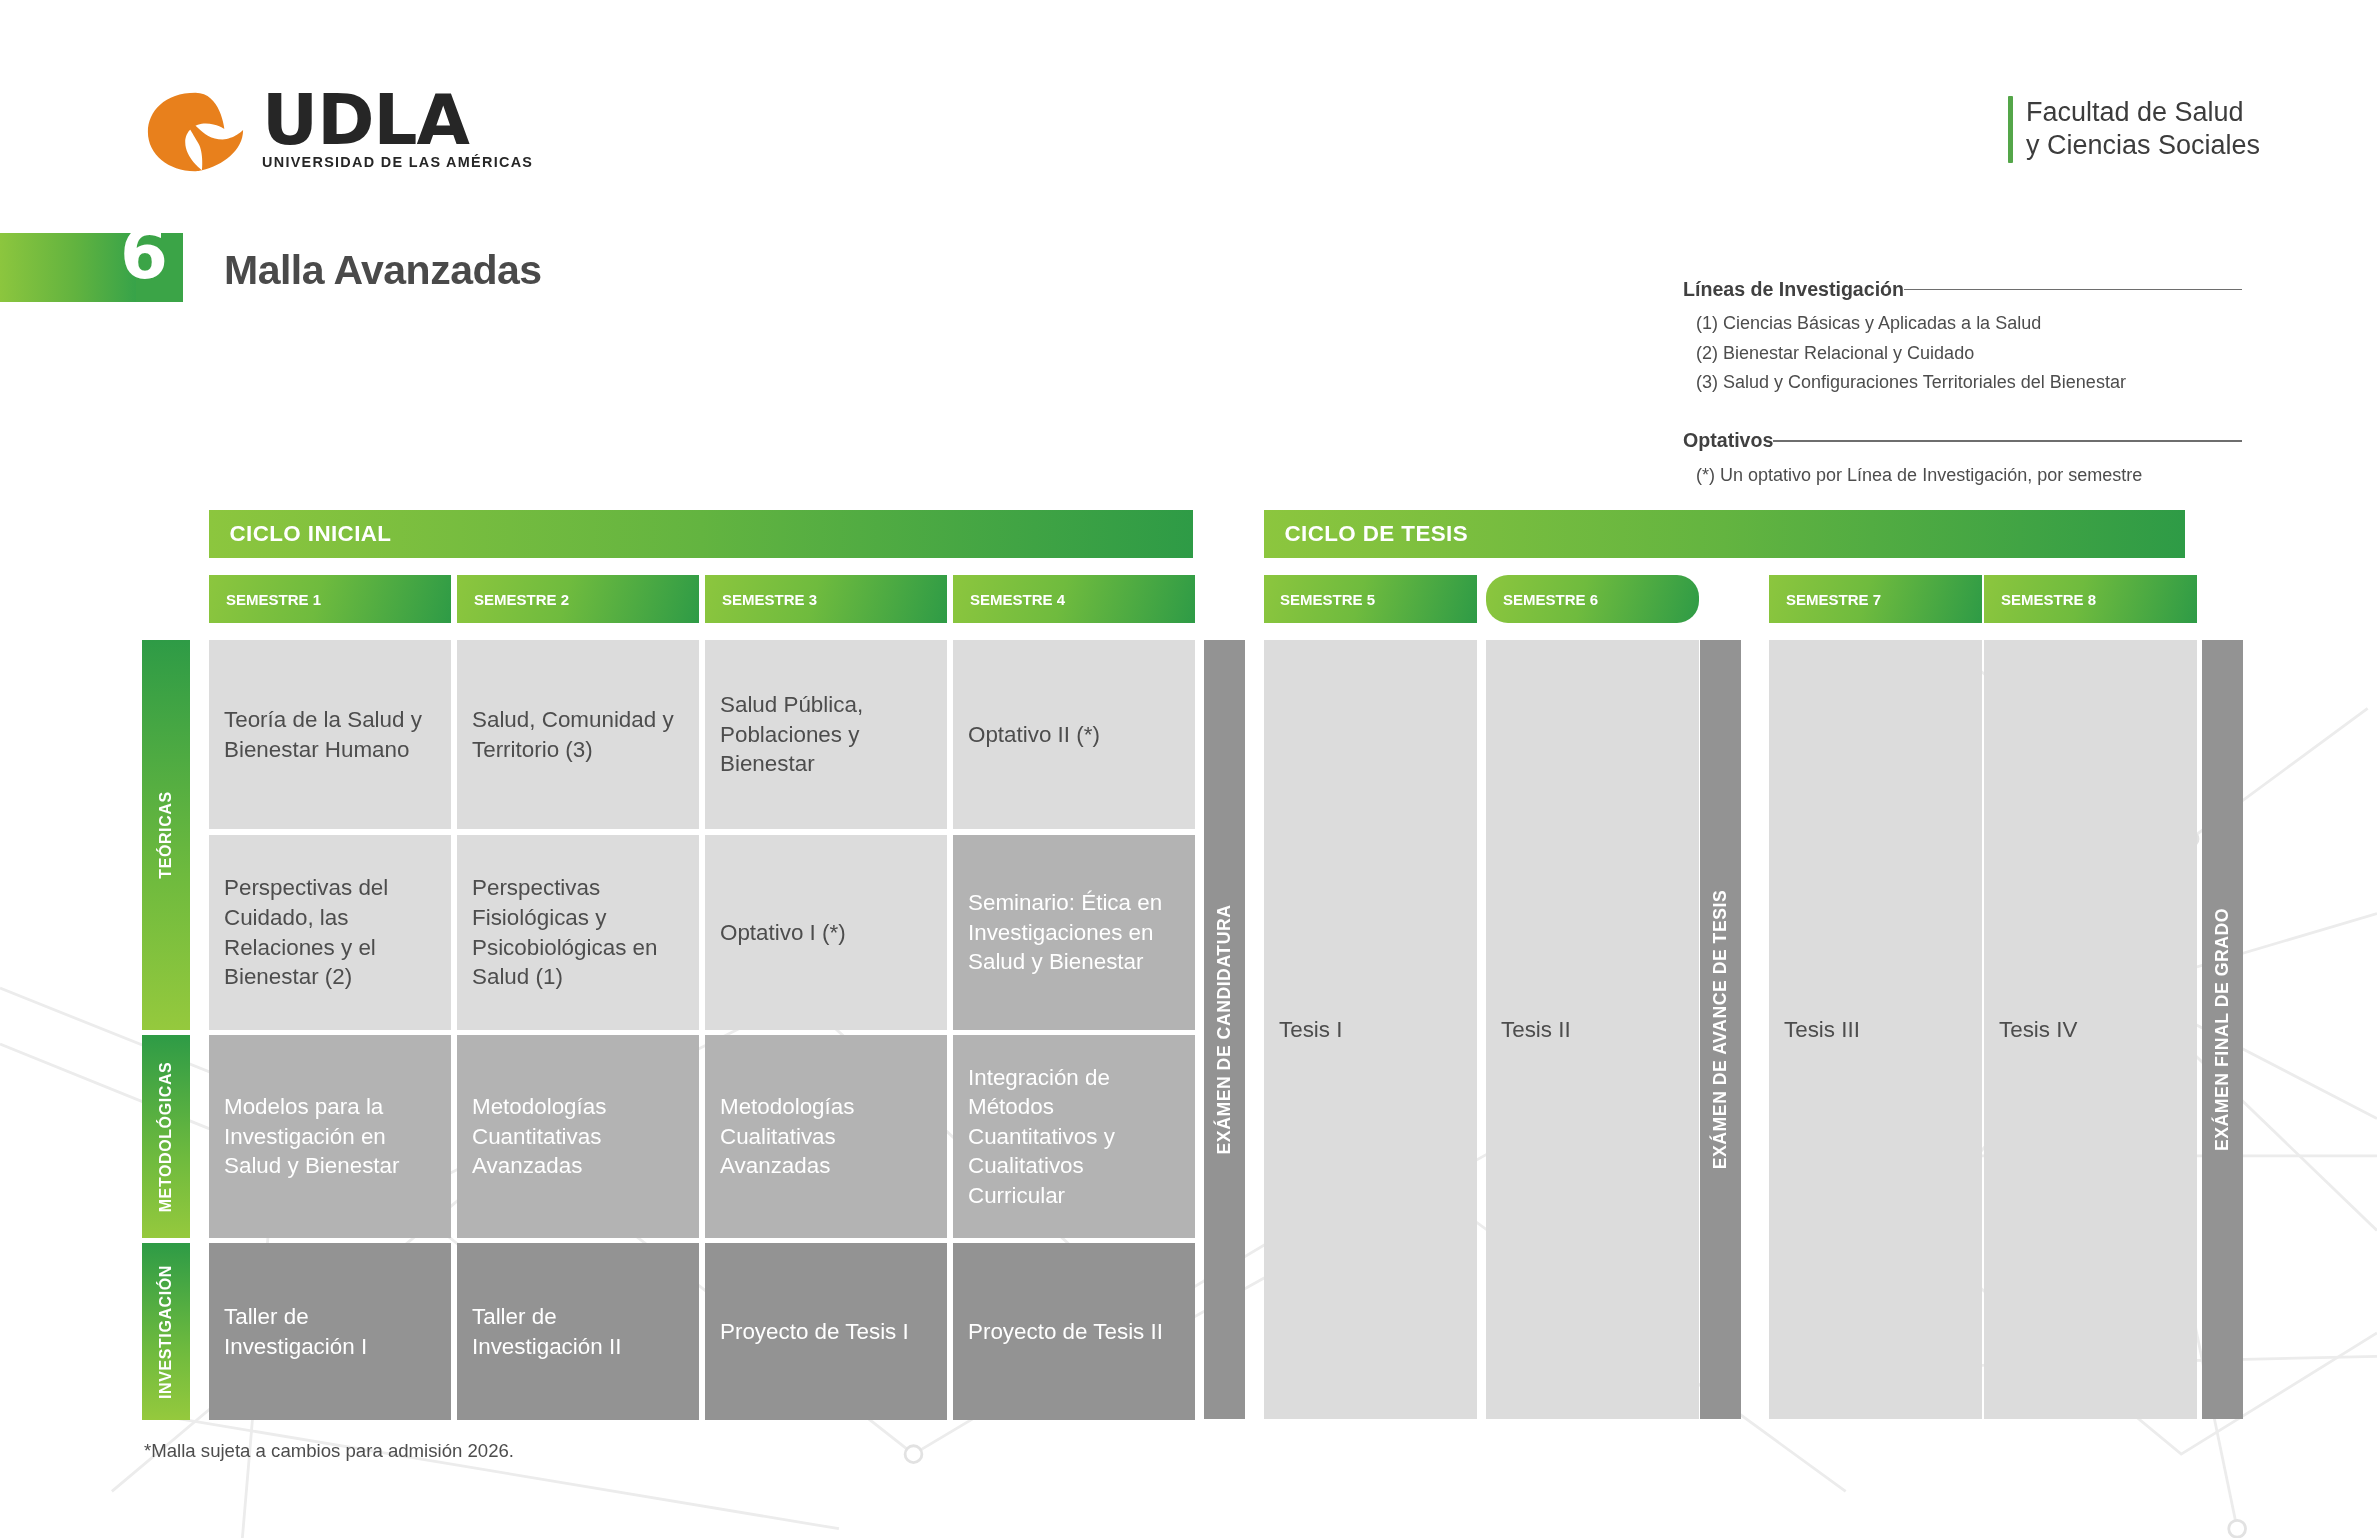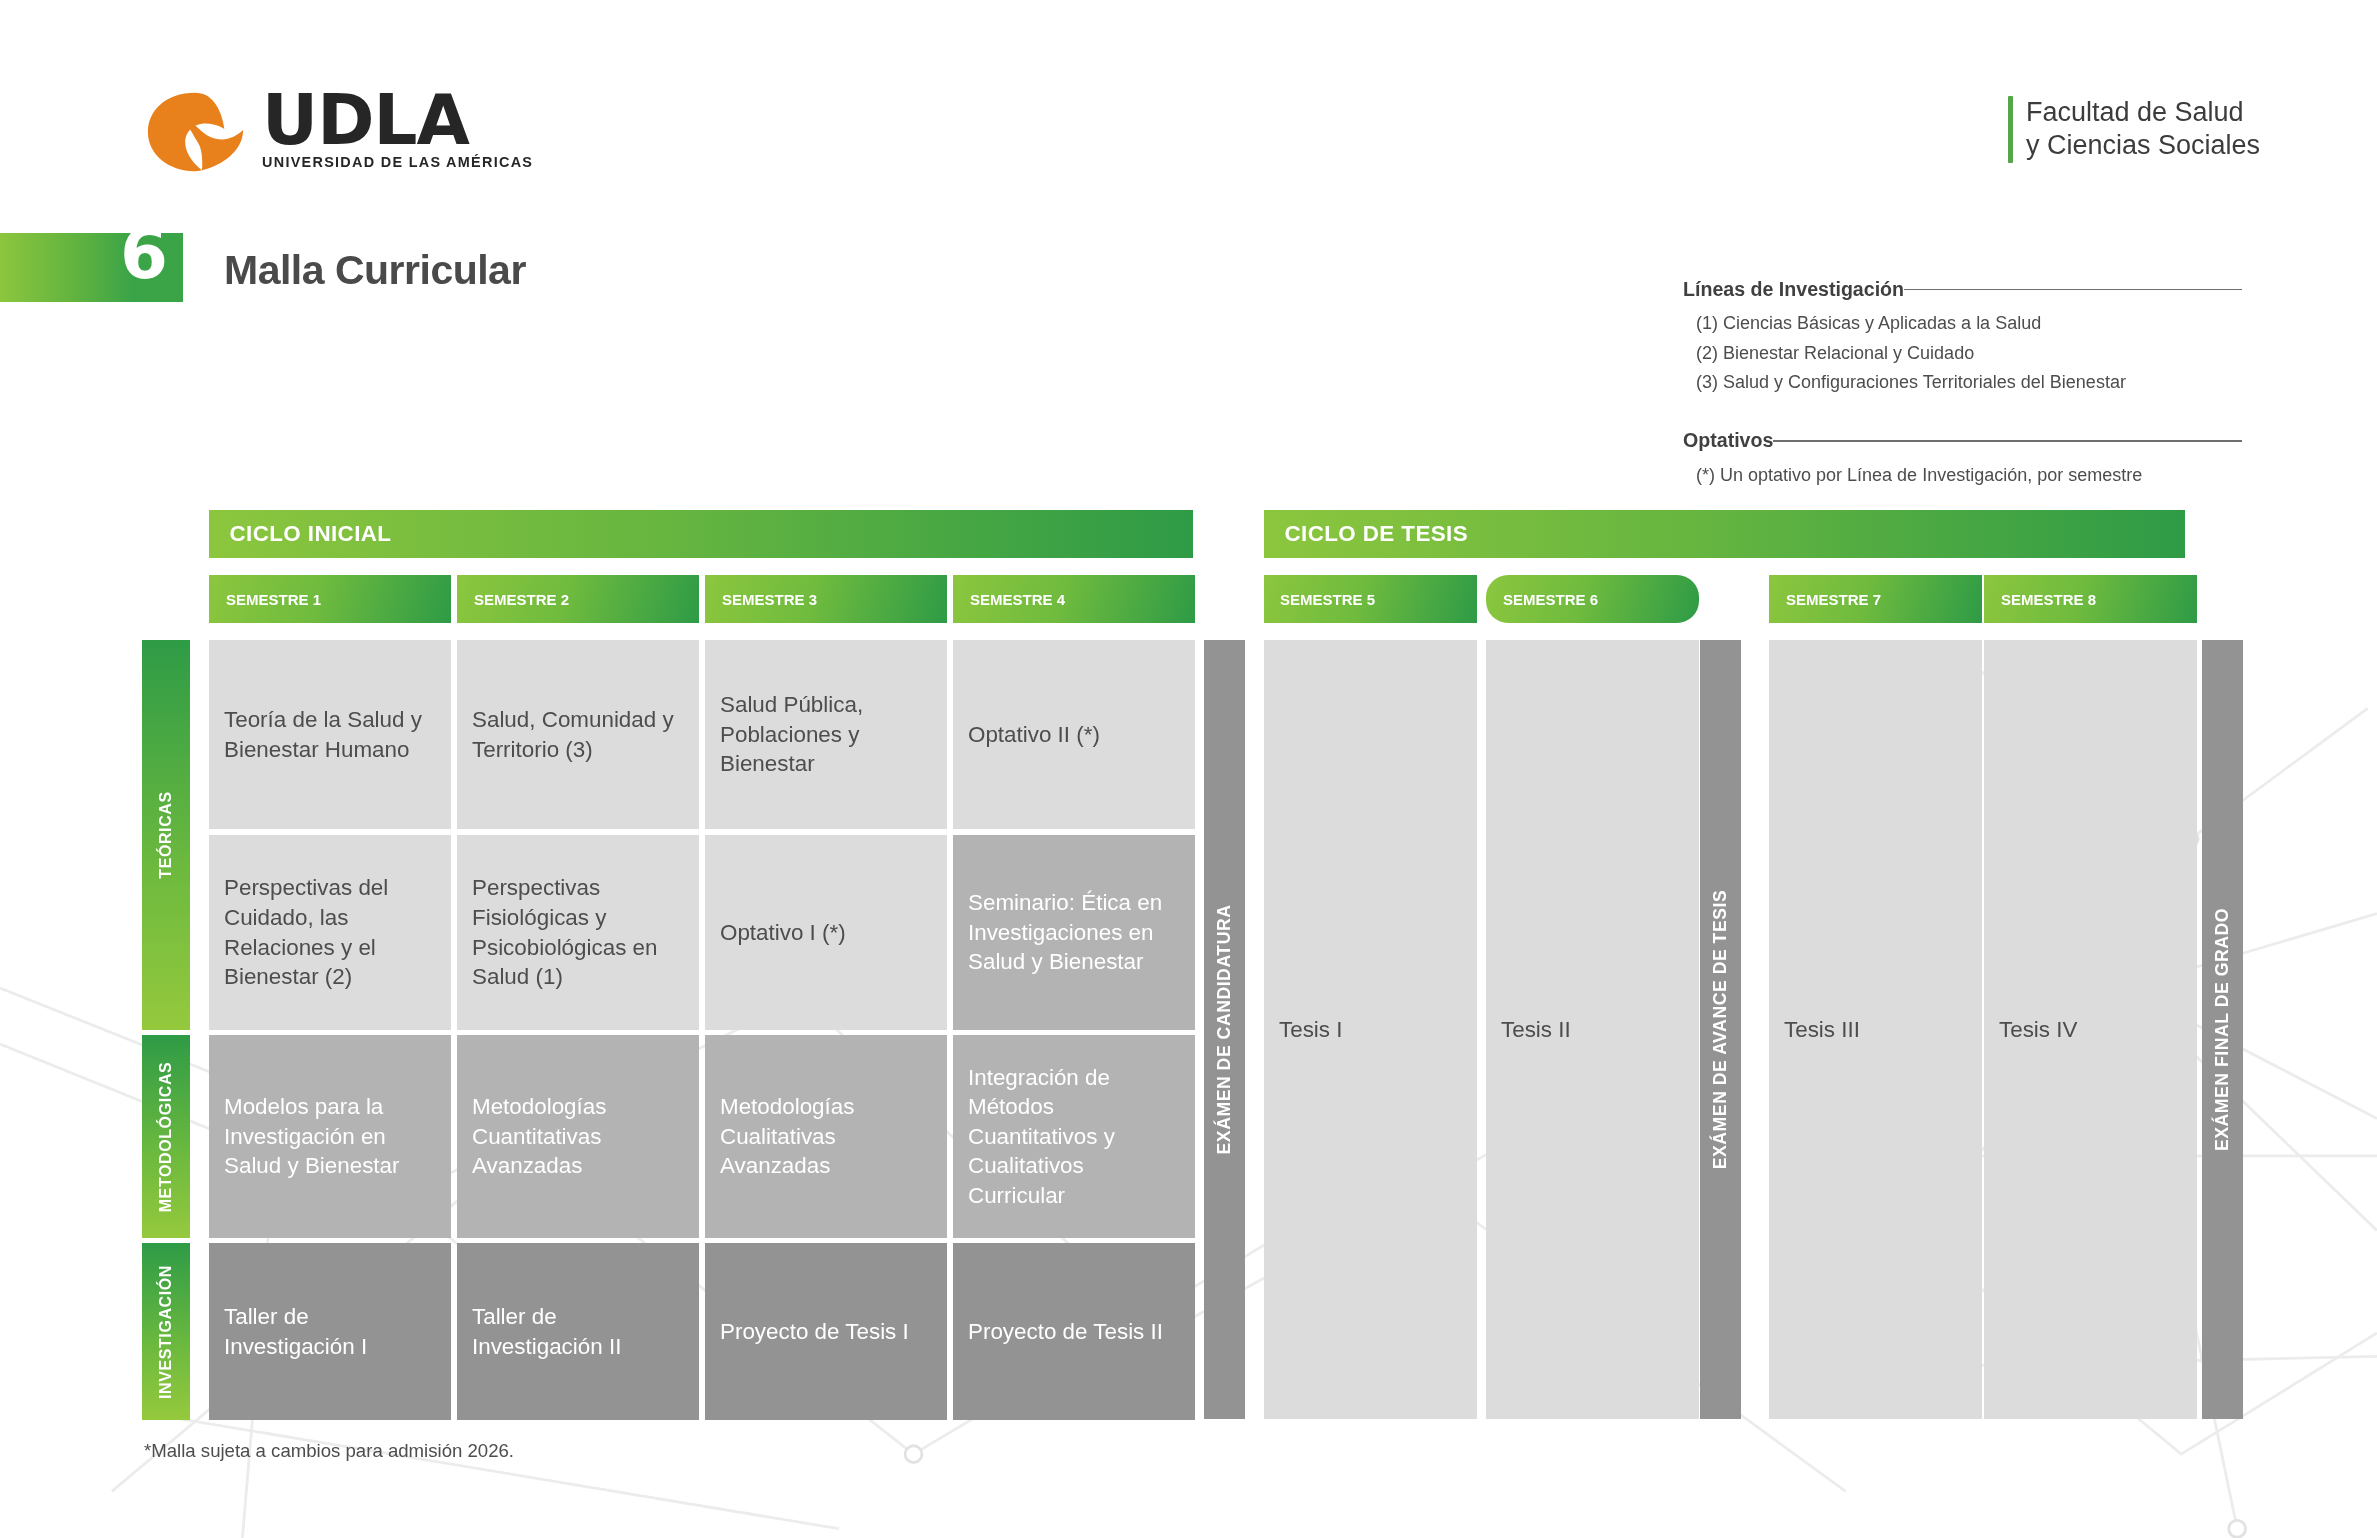--- a/index.html
+++ b/index.html
@@ -129,21 +129,21 @@
     <div class="faculty-txt">
       <div>Facultad de Salud</div>
       <div>y Ciencias Sociales</div>
     </div>
   </div>
 
   <div class="title-band"></div>
   <div class="num-badge">
     <span>6</span>
   </div>
-  <div class="title-text">Malla Curricular</div>
+  <div class="title-text">Malla Avanzadas</div>
 
   <div class="legend">
     <div class="legend-head">
       <h4>Líneas de Investigación</h4>
       <div class="legend-rule"></div>
     </div>
     <ul>
       <li>(1) Ciencias Básicas y Aplicadas a la Salud</li>
       <li>(2) Bienestar Relacional y Cuidado</li>
       <li>(3) Salud y Configuraciones Territoriales del Bienestar</li>

